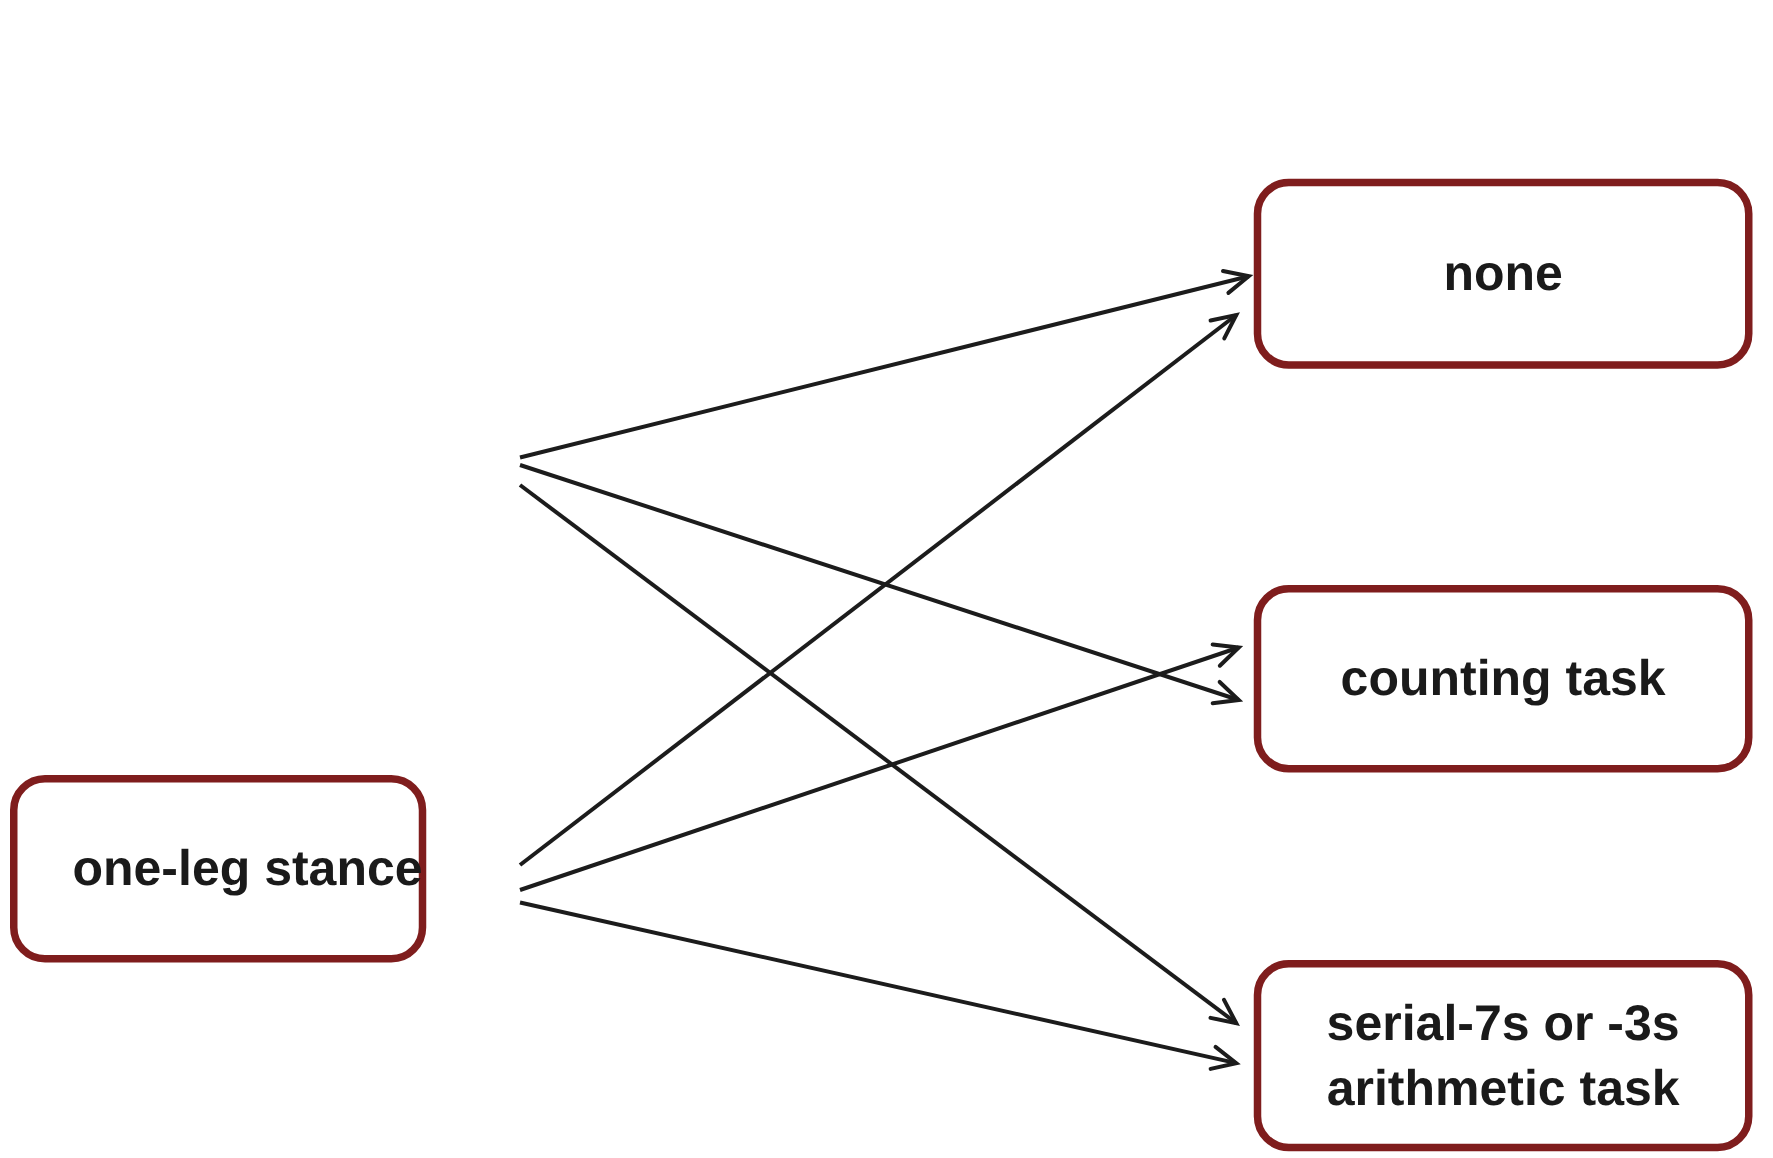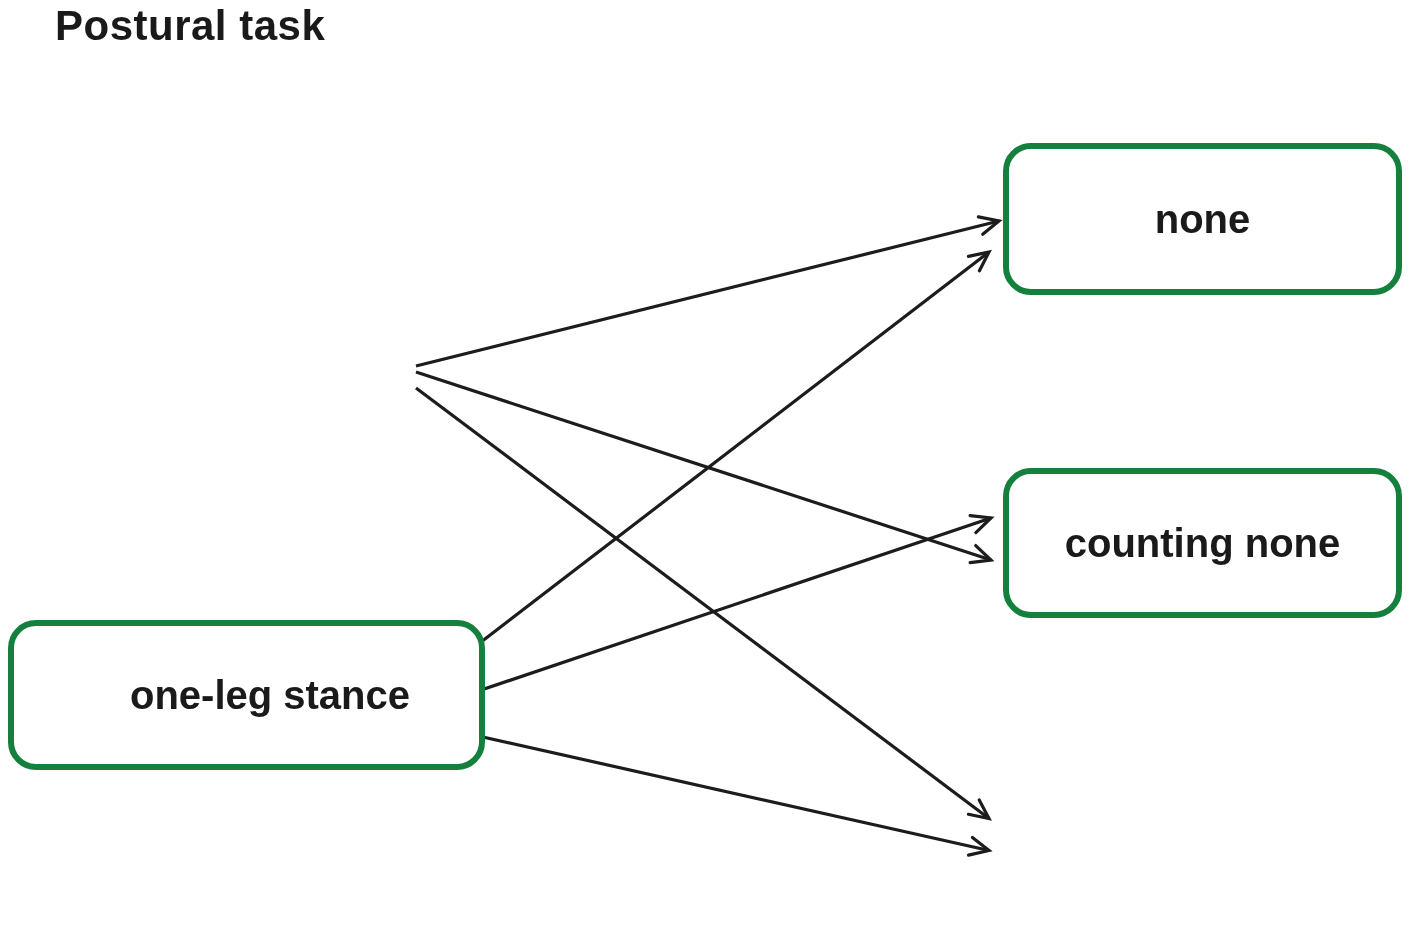--- a/index.html
+++ b/index.html
@@ -29,35 +29,35 @@
     font-size: 42px;
     font-weight: 700;
     letter-spacing: 0.5px;
     white-space: nowrap;
   }
   .col-title.left  { left: 55px;  top: 2px; }
   .col-title.right { left: 1005px; top: 2px; }
   .node {
     position: absolute;
     box-sizing: border-box;
-    border: 6px solid #15803d;
+    border: 6px solid #7f1d1d;
     border-radius: 28px;
     background: #ffffff;
     display: flex;
     flex-direction: column;
     align-items: center;
     justify-content: center;
     text-align: center;
     font-size: 40px;
     font-weight: 700;
     line-height: 52px;
     white-space: nowrap;
   }
   .node-two-leg  { left: 8px;    top: 293px; width: 405px; height: 152px; }
-  .node-one-leg  { left: 8px;    top: 620px; width: 477px; height: 150px; padding-left: 47px; }
+  .node-one-leg  { left: 8px;    top: 620px; width: 333px; height: 150px; padding-left: 47px; }
   .node-none     { left: 1003px; top: 143px; width: 399px; height: 152px; }
   .node-counting { left: 1003px; top: 468px; width: 399px; height: 150px; }
   .node-serial   { left: 1003px; top: 768px; width: 399px; height: 153px; }
 </style>
 </head>
 <body>
 
 <div class="canvas">
 
   <svg class="edges" viewBox="0 0 1418 926" xmlns="http://www.w3.org/2000/svg">
@@ -69,30 +69,33 @@
     <g id="edge-lines">
         <line x1="416" y1="366" x2="999" y2="221" stroke="#1c1c1c" stroke-width="3.2" marker-end="url(#arrowhead)"></line>
         <line x1="416" y1="372" x2="991" y2="560" stroke="#1c1c1c" stroke-width="3.2" marker-end="url(#arrowhead)"></line>
         <line x1="416" y1="388" x2="989" y2="818.5" stroke="#1c1c1c" stroke-width="3.2" marker-end="url(#arrowhead)"></line>
         <line x1="416" y1="692" x2="989" y2="252" stroke="#1c1c1c" stroke-width="3.2" marker-end="url(#arrowhead)"></line>
         <line x1="416" y1="712" x2="991" y2="518" stroke="#1c1c1c" stroke-width="3.2" marker-end="url(#arrowhead)"></line>
         <line x1="416" y1="722" x2="989" y2="850.5" stroke="#1c1c1c" stroke-width="3.2" marker-end="url(#arrowhead)"></line>
       </g>
   </svg>
 
-  <div class="col-title left">Postural task</div>
 
 
 
   <div class="node node-one-leg">
     <span>one-leg stance</span>
   </div>
 
   <div class="node node-none">
     <span>none</span>
   </div>
 
   <div class="node node-counting">
-    <span>counting none</span>
+    <span>counting task</span>
   </div>
 
+  <div class="node node-serial">
+    <span>serial-7s or -3s</span>
+    <span>arithmetic task</span>
+  </div>
 
 </div>
 
 </body></html>

